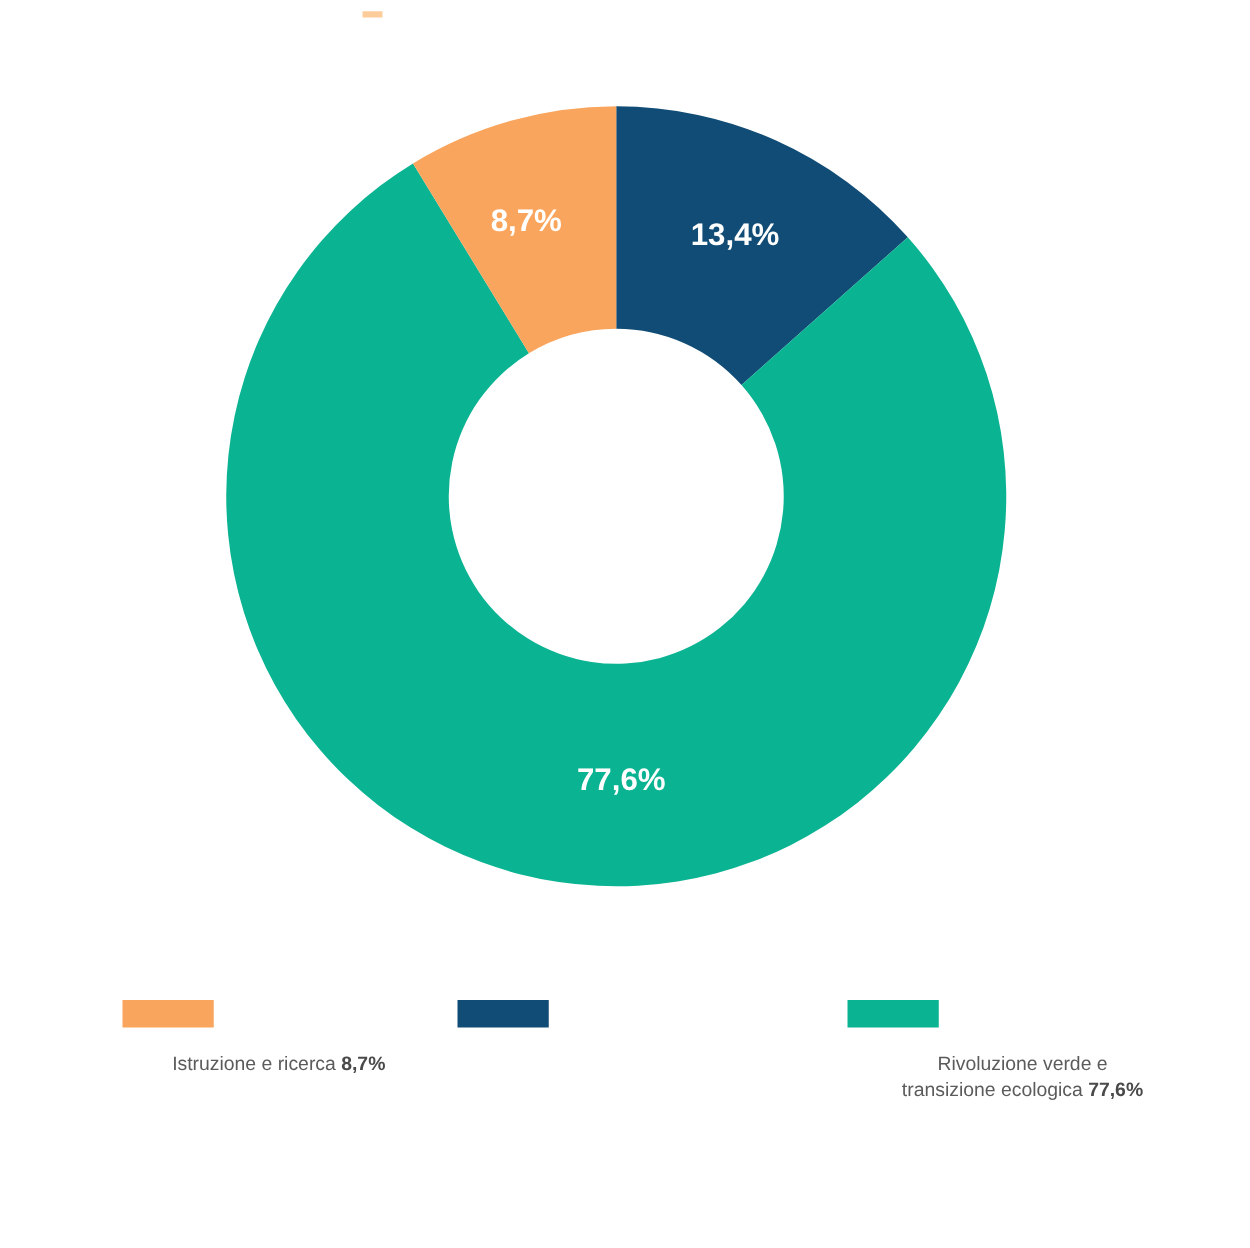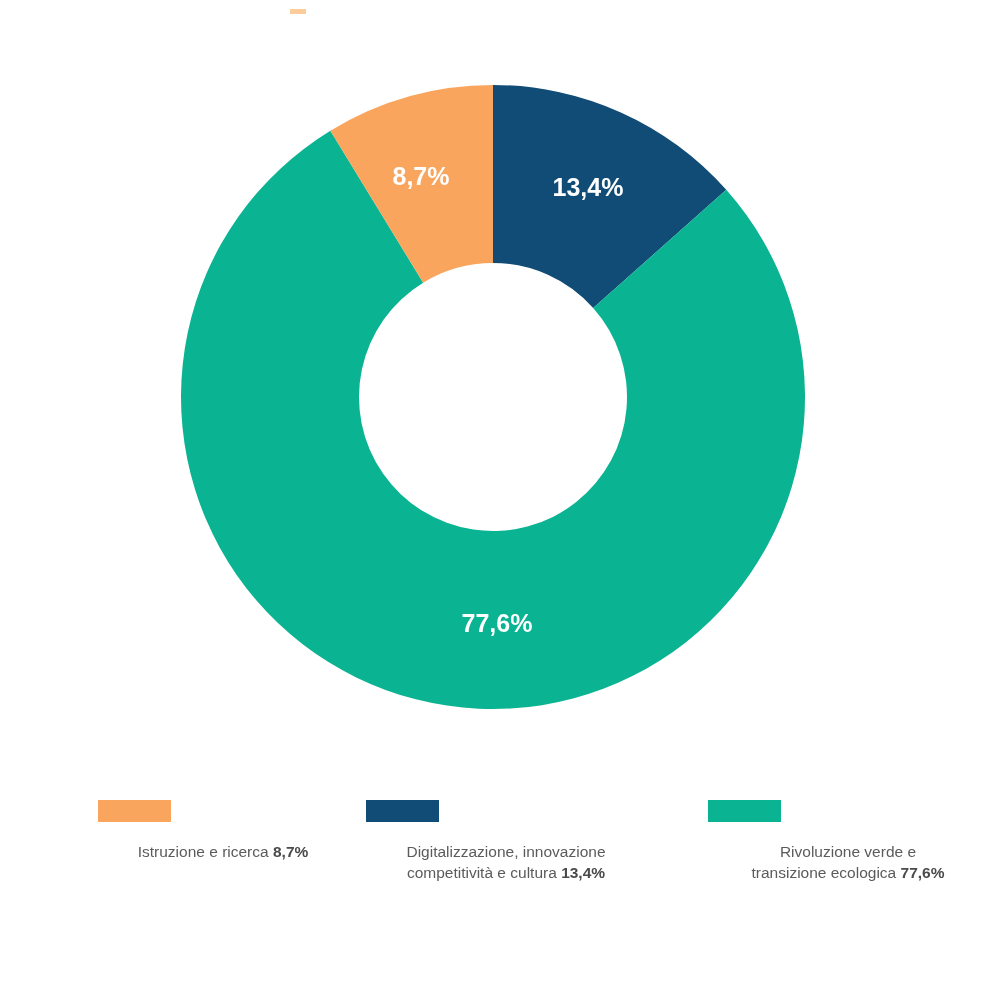--- a/index.html
+++ b/index.html
@@ -53,21 +53,21 @@
     top: 800px;
     width: 1000px;
     height: 140px;
   }
   .legend-item {
     position: absolute;
     top: 0;
   }
   .legend-item.item-0 { left: 98px;  width: 250px; }
   .legend-item.item-1 { left: 366px; width: 280px; }
-  .legend-item.item-2 { left: 678px; width: 280px; margin-left: 30px; }
+  .legend-item.item-2 { left: 678px; width: 280px; }
   .legend-swatch {
     width: 73px;
     height: 22px;
     display: block;
   }
   .legend-text {
     margin-top: 19px;
     font-family: "Liberation Sans", sans-serif;
     font-size: 15.5px;
     line-height: 21px;
@@ -99,22 +99,20 @@
       </g>
   </svg>
 
   <div id="legend">
     <div class="legend-item item-0">
       <span class="legend-swatch" style="background: rgb(250, 165, 93);"></span>
       <div class="legend-text">Istruzione e ricerca <span class="pct">8,7%</span></div>
     </div>
     <div class="legend-item item-1">
       <span class="legend-swatch" style="background: rgb(16, 76, 117);"></span>
-      <div class="legend-text">Digitalizzazione, innovazione
-competitività e cultura <span class="pct">13,4%</span></div>
     </div>
     <div class="legend-item item-2">
       <span class="legend-swatch" style="background: rgb(10, 179, 145);"></span>
       <div class="legend-text">Rivoluzione verde e
 transizione ecologica <span class="pct">77,6%</span></div>
     </div>
   </div>
 
 </div>
 

